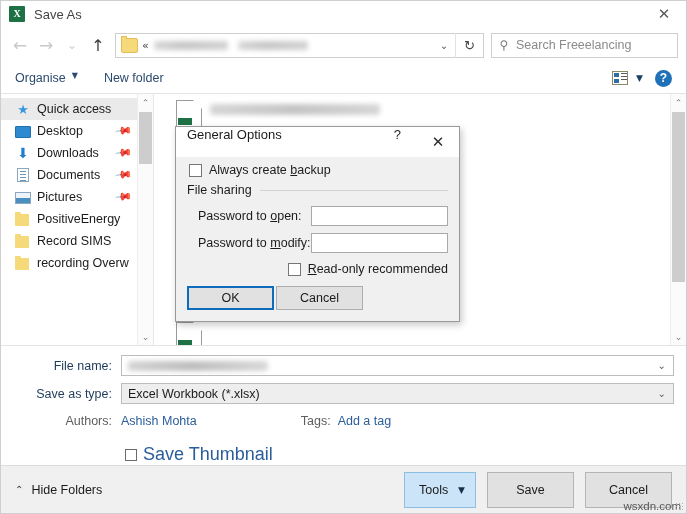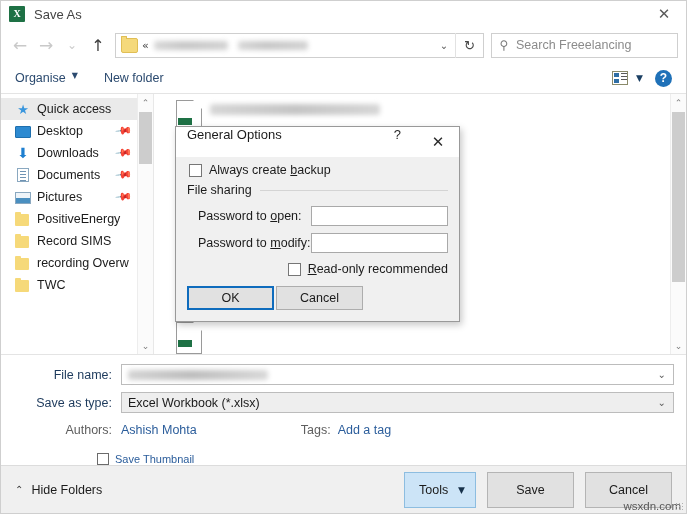--- a/index.html
+++ b/index.html
@@ -457,22 +457,22 @@
     align-items: center;
     margin: 10px 0 0 0;
     font-size: 12.5px;
   }
   .meta-label { color: #5e5e5e; }
   .meta-link { color: #2b5d9b; margin-left: 7px; }
   .meta-gap { width: 104px; }
   .thumb-row {
     display: flex;
     align-items: center;
-    margin: 16px 0 0 84px;
-    font-size: 11px;
+    margin: 16px 0 0 112px;
+    font-size: 18px;
   }
   .cb {
     width: 12px; height: 12px;
     border: 1px solid #6b6b6b;
     background: #fff;
     box-sizing: border-box;
     margin-right: 6px;
     flex: 0 0 12px;
   }
   .thumb-label { color: #2b5d9b; }
@@ -767,26 +767,20 @@
           <span>Record SIMS</span>
         </div>
 
         <div class="nav-item">
           <div class="nav-ico">
               <div class="ico-folder"></div>
             </div>
           <span>recording Overw</span>
         </div>
 
-        <div class="nav-item">
-          <div class="nav-ico">
-              <div class="ico-folder"></div>
-            </div>
-          <span>TWC</span>
-        </div>
       </div>
 
       <div class="vscroll">
         <div class="arrow">⌃</div>
         <div class="thumb" style="top:18px;height:52px;"></div>
         <div class="arrow bottom">⌄</div>
       </div>
     </div>
 
     <div class="filepane">

